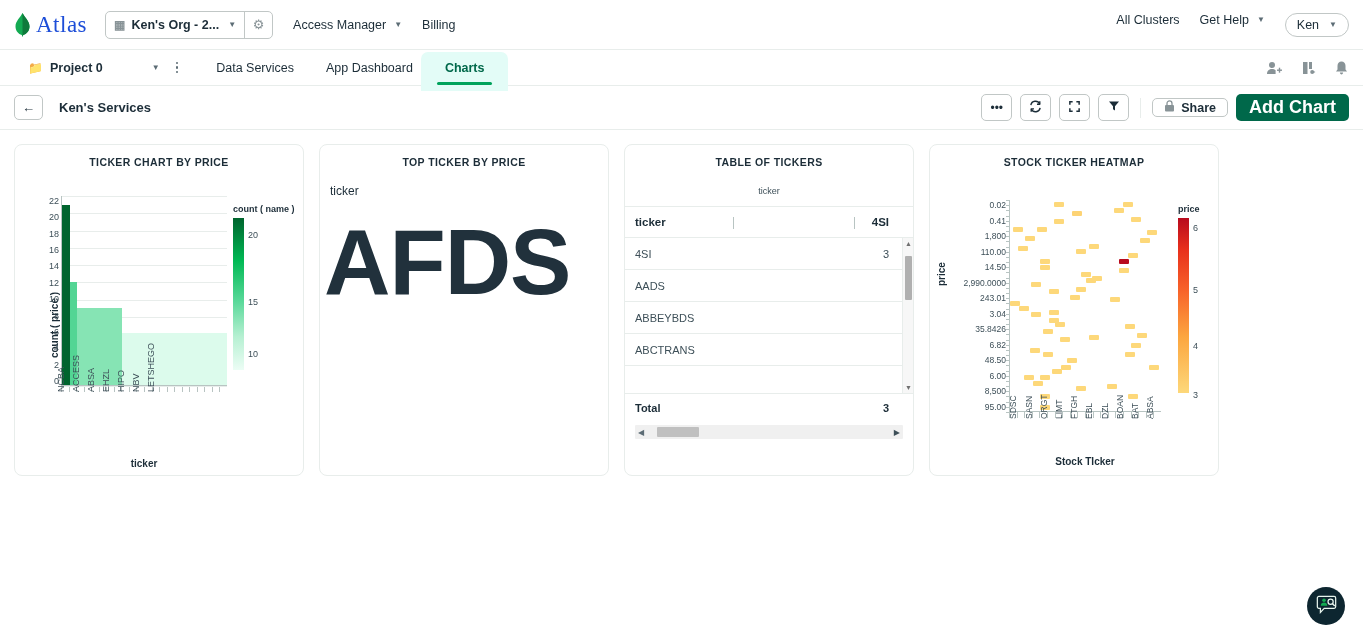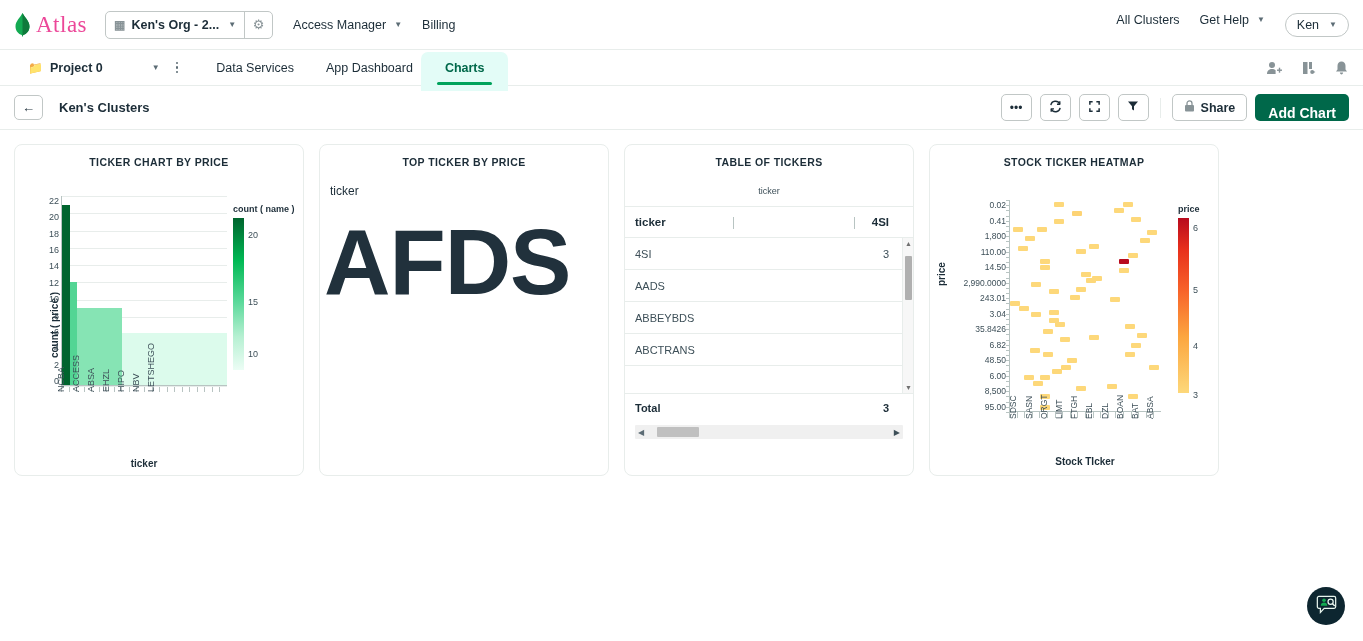--- a/index.html
+++ b/index.html
@@ -18,21 +18,21 @@
     padding: 0 14px;
     border-bottom: 1px solid #e8edeb;
     background: #fff;
     position: relative;
   }
   .atlas-logo { display: flex; align-items: center; gap: 5px; margin-right: 18px; }
   .leaf { width: 17px; height: 24px; position: relative; }
   .leaf svg { display: block; }
   .atlas-word {
     font-family: "Liberation Serif", serif;
-    font-size: 23px; color: #ec4899; letter-spacing: .5px;
+    font-size: 23px; color: #1d4ed8; letter-spacing: .5px;
   }
   .org-picker {
     display: flex; align-items: center;
     height: 28px; border: 1px solid #c1c7c6; border-radius: 5px;
     background: #fff; overflow: hidden;
   }
   .org-main {
     display: flex; align-items: center; gap: 6px;
     padding: 0 8px; height: 100%; font-size: 12.5px; font-weight: bold;
     color: #1c2d38;
@@ -111,28 +111,28 @@
   .dash-title { font-size: 13px; font-weight: bold; margin-left: 16px; }
   .dash-actions { margin-left: auto; display: flex; align-items: center; gap: 8px; }
   .tbtn {
     height: 27px; min-width: 31px; padding: 0 7px;
     border: 1px solid #c1c7c6; border-radius: 5px; background: #fff;
     display: flex; align-items: center; justify-content: center;
     font-size: 12px; color: #1c2d38; cursor: pointer;
   }
   .divider-v { width: 1px; height: 20px; background: #e8edeb; margin: 0 3px; }
   .sharebtn {
-    height: 27px; padding: 0 11px; border: 1px solid #c1c7c6; border-radius: 5px;
+    height: 19px; padding: 0 11px; border: 1px solid #c1c7c6; border-radius: 5px;
     background: #fff; display: flex; align-items: center; gap: 6px;
     font-size: 12.5px; font-weight: bold; cursor: pointer;
   }
   .addchart {
     height: 27px; padding: 0 13px; border-radius: 5px;
-    background: #00684a; color: #fff; display: flex; align-items: flex-end;
-    font-size: 14px; font-weight: bold; cursor: pointer; border: none;
+    background: #00684a; color: #fff; display: flex; align-items: center;
+    font-size: 18px; font-weight: bold; cursor: pointer; border: none;
   }
 
   
   .canvas {
     padding: 14px;
     display: flex; gap: 15px;
     background: #fff;
     height: calc(641px - 50px - 36px - 44px);
   }
   .card {
@@ -386,21 +386,21 @@
         <path d="M5.9 12.6 L9.1 12.6 C9.1 13.7 8.4 14.4 7.5 14.4 C6.6 14.4 5.9 13.7 5.9 12.6 Z"></path>
       </svg>
     </span>
   </div>
 </div>
 
 <div class="dashbar">
   <div class="backbtn">
     <span>←</span>
   </div>
-  <div class="dash-title">Ken's Clusters</div>
+  <div class="dash-title">Ken's Services</div>
 
   <div class="dash-actions">
     <div class="tbtn">
       <span>•••</span>
     </div>
     <div class="tbtn">
       <span>
         <svg width="13" height="13" viewBox="0 0 14 14" fill="none" stroke="#1c2d38" stroke-width="1.5">
           <path d="M2 5.5 A5 5 0 0 1 11.5 4.3"></path>
             <path d="M12 8.5 A5 5 0 0 1 2.5 9.7"></path>

